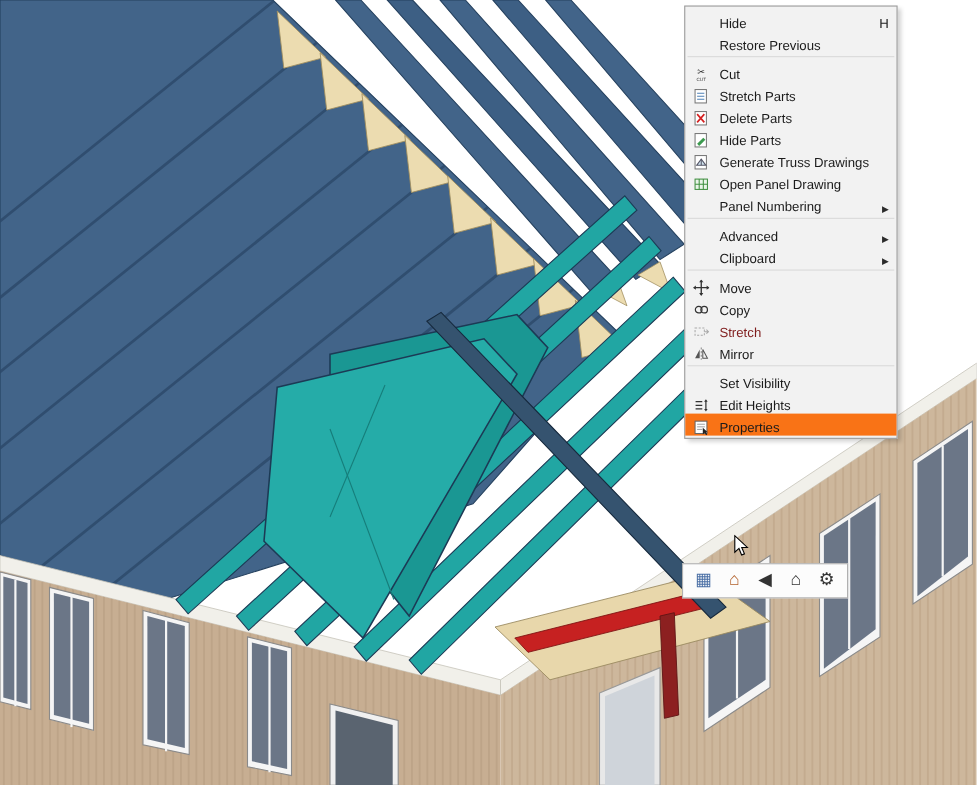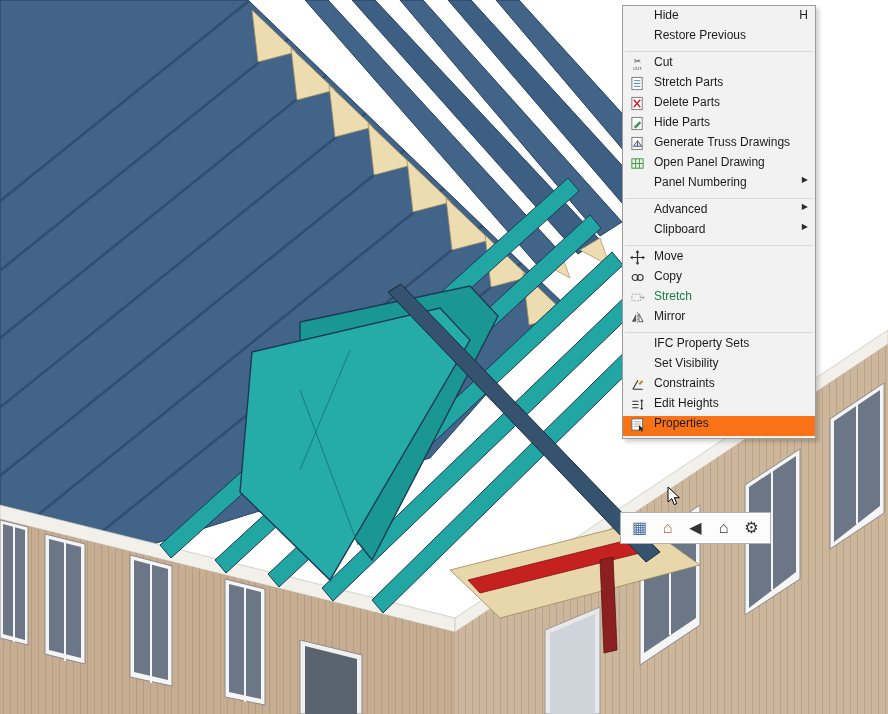--- a/index.html
+++ b/index.html
@@ -8,23 +8,23 @@
   .stage{position:relative;width:888px;height:714px;overflow:hidden;background:#fff;}
   .viewport{position:absolute;left:0;top:0;width:888px;height:714px;z-index:0;}
 
   
   .context-menu{
     position:absolute;left:622px;top:5px;width:192px;z-index:10;
     background:#f2f2f2;border:1px solid #9b9b9b;
     box-shadow:3px 3px 4px rgba(0,0,0,.18);
     padding:2px 0;font-size:12px;color:#1b1b1b;
   }
-  .menu-item{display:flex;align-items:flex-start;height:20px;padding:0 7px 0 4px;cursor:default;}
+  .menu-item{display:flex;align-items:flex-end;height:20px;padding:0 7px 0 4px;cursor:default;}
   .menu-item.selected{background:#f97316;}
-  .menu-item.disabled .mi-label{color:#15803d;}
+  .menu-item.disabled .mi-label{color:#7f1d1d;}
   .mi-icon{flex:0 0 20px;width:20px;height:16px;display:flex;align-items:center;justify-content:center;}
   .mi-icon svg{display:block;}
   .mi-label{margin-left:7px;white-space:nowrap;}
   .mi-shortcut{margin-left:auto;}
   .mi-arrow{margin-left:auto;display:flex;align-items:center;}
   .mi-arrow::after{content:"▶";font-size:8px;color:#2b2b2b;}
   .separator{height:1px;background:#dadada;margin:3px 2px;}
 
   
   .mini-toolbar{
@@ -297,34 +297,21 @@
             <line x1="8" y1="2" x2="8" y2="14" stroke="#888" stroke-dasharray="2,1.5"></line>
           </svg>
       </span>
       <span class="mi-label">Mirror</span>
     </div>
 
     <div class="separator"></div>
 
     <div class="menu-item">
       <span class="mi-icon"></span>
-      <span class="mi-label">IFC Property Sets</span>
-    </div>
-    <div class="menu-item">
-      <span class="mi-icon"></span>
       <span class="mi-label">Set Visibility</span>
-    </div>
-    <div class="menu-item">
-      <span class="mi-icon">
-        <svg viewBox="0 0 16 16" width="15" height="15">
-            <path d="M3,13 L8.5,3.5 M3,13 L13.5,13" stroke="#333" stroke-width="1.2" fill="none"></path>
-            <polygon points="9,7 12.6,3.4 14.2,5 10.6,8.6" fill="#c8882a"></polygon>
-          </svg>
-      </span>
-      <span class="mi-label">Constraints</span>
     </div>
     <div class="menu-item">
       <span class="mi-icon">
         <svg viewBox="0 0 16 16" width="15" height="15">
             <path d="M2.5,4.5 H9 M2.5,8 H9 M2.5,11.5 H9" stroke="#333" stroke-width="1.2" fill="none"></path>
             <path d="M12.5,3.5 V12.5" stroke="#333" stroke-width="1.2"></path>
             <polygon points="12.5,2 10.8,4.4 14.2,4.4" fill="#333"></polygon>
             <polygon points="12.5,14 10.8,11.6 14.2,11.6" fill="#333"></polygon>
           </svg>
       </span>

